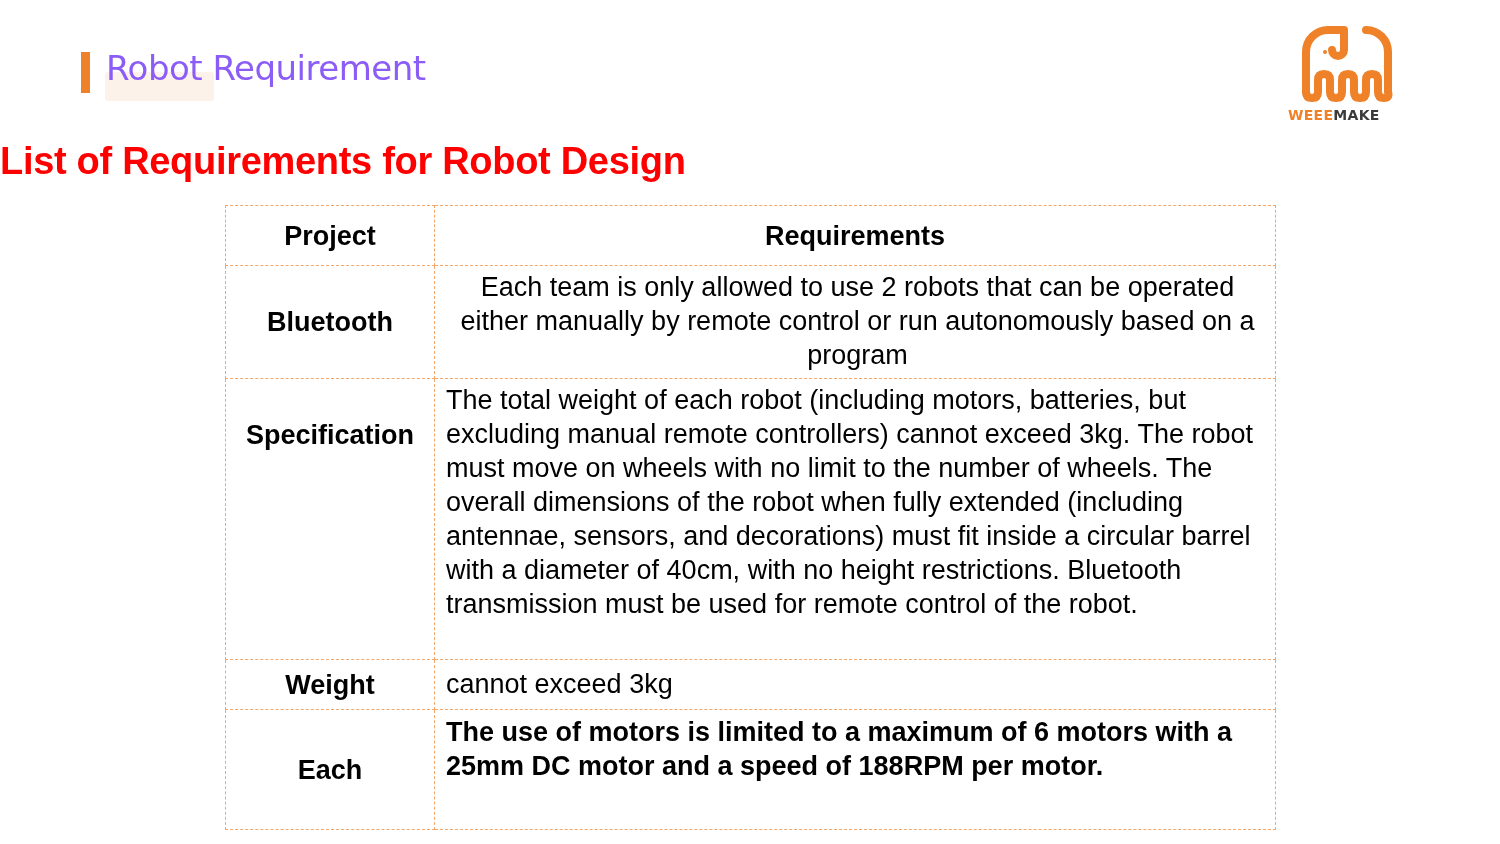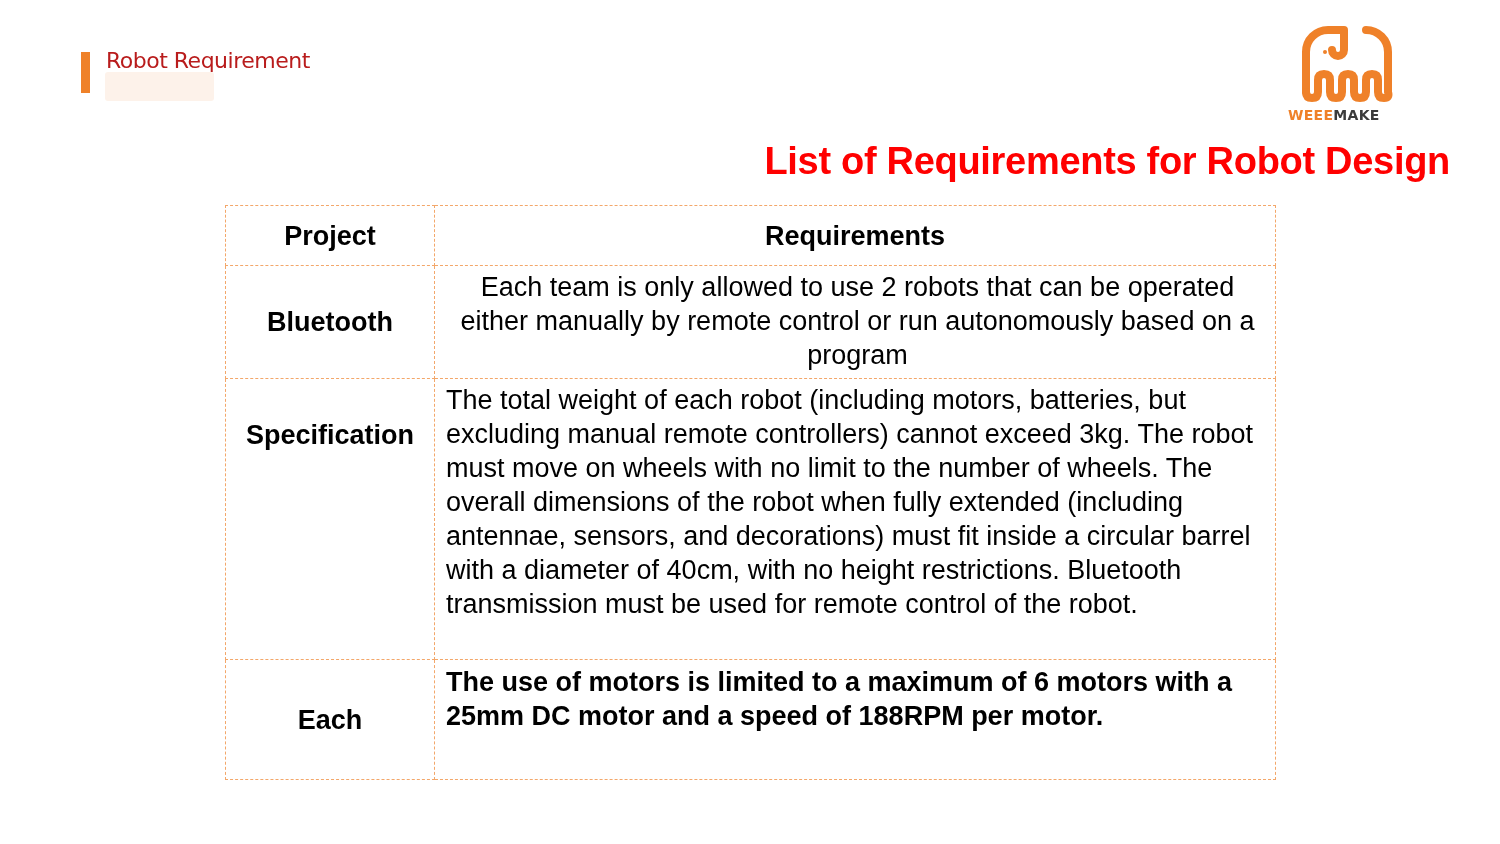--- a/index.html
+++ b/index.html
@@ -9,36 +9,36 @@
   .header-accent {
     position: absolute; left: 81px; top: 52px; width: 9px; height: 41px;
     background: #ef8129;
   }
   .header-highlight {
     position: absolute; left: 105px; top: 72px; width: 109px; height: 29px;
     background: #fdf2ea; border-radius: 3px;
   }
   .header-title {
     position: absolute; left: 106px; top: 48px;
-    font-size: 22px; color: #b91c1c; letter-spacing: -0.5px;
+    font-size: 34px; color: #8b5cf6; letter-spacing: -0.5px;
     font-family: "DejaVu Sans", sans-serif; font-weight: normal;
   }
 
   .logo { position: absolute; left: 1286px; top: 22px; width: 125px; height: 104px; }
   .logo svg { position: absolute; left: 14px; top: 2px; }
   .logo-text {
     position: absolute; left: 2px; top: 85px; width: 122px;
     font-family: "DejaVu Sans", sans-serif; font-weight: bold; font-size: 14px;
     letter-spacing: 0.3px; white-space: nowrap;
   }
   .logo-text .a { color: #ef8129; }
   .logo-text .b { color: #3b3b3b; }
 
   .doc-title {
-    position: absolute; left: 0; width: 1450px; top: 140px; text-align: right;
+    position: absolute; left: 0; width: 1450px; top: 140px; text-align: left;
     font-size: 38px; font-weight: bold; color: #ff0000;
     font-family: "Liberation Sans", sans-serif; letter-spacing: -0.3px;
   }
 
   table.req {
     position: absolute; left: 225px; top: 205px; width: 1050px;
     border-collapse: collapse; table-layout: fixed;
   }
   table.req td, table.req th {
     border: 1px dashed #f3a76a;
@@ -92,18 +92,22 @@
   </thead>
   <tbody>
     <tr class="r-quantity">
       <td class="label">Bluetooth</td>
       <td class="body">Each team is only allowed to use 2 robots that can be operated either manually by remote control or run autonomously based on a program</td>
     </tr>
     <tr class="r-spec">
       <td class="label">Specification</td>
       <td class="body">The total weight of each robot (including motors, batteries, but excluding manual remote controllers) cannot exceed 3kg. The robot must move on wheels with no limit to the number of wheels. The overall dimensions of the robot when fully extended (including antennae, sensors, and decorations) must fit inside a circular barrel with a diameter of 40cm, with no height restrictions. Bluetooth transmission must be used for remote control of the robot.</td>
     </tr>
+    <tr class="r-weight">
+      <td class="label">Weight</td>
+      <td class="body">cannot exceed 3kg</td>
+    </tr>
     <tr class="r-motor">
       <td class="label">Each</td>
       <td class="body">The use of motors is limited to a maximum of 6 motors with a 25mm DC motor and a speed of 188RPM per motor.</td>
     </tr>
   </tbody>
 </table>
 
 </body></html>

